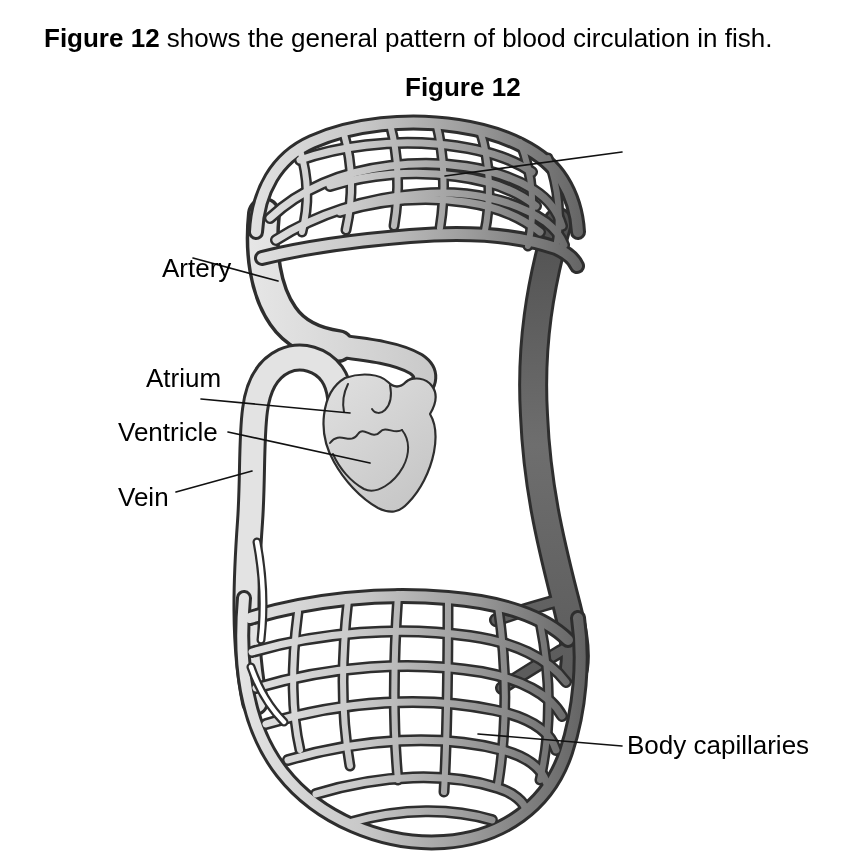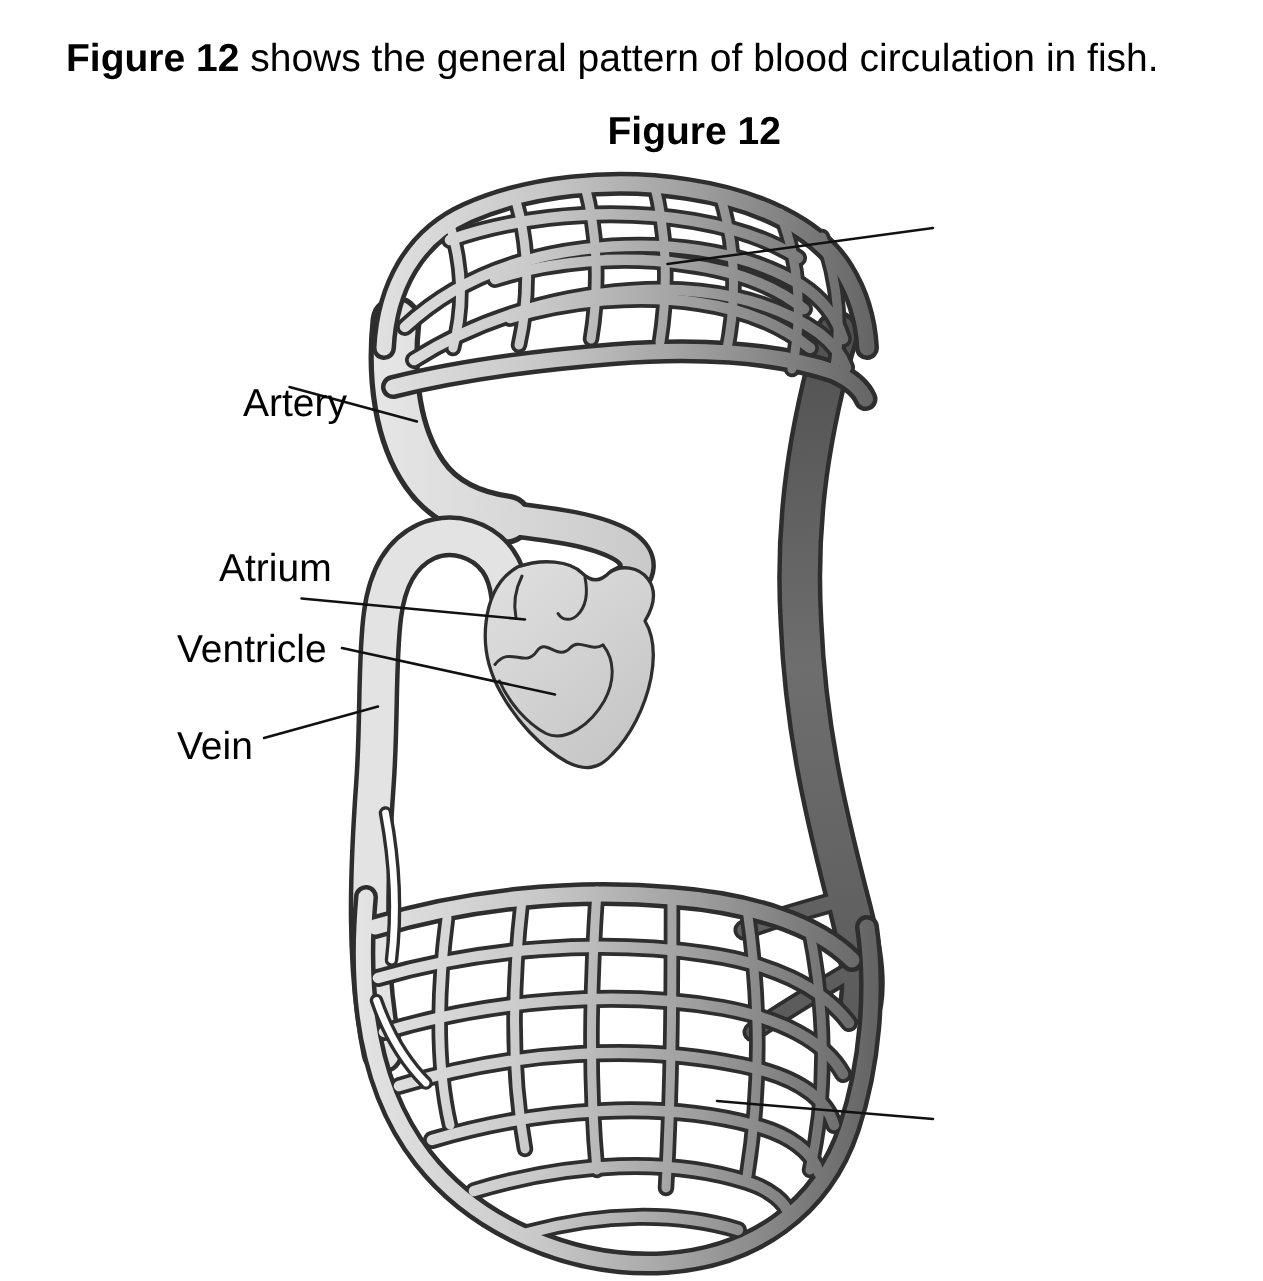--- a/index.html
+++ b/index.html
@@ -179,14 +179,15 @@
       <path class="leader" d="M 228 432 L 370 463"></path>
       <path class="leader" d="M 176 492 L 252 471"></path>
       <path class="leader" d="M 622 746 L 478 734"></path>
     </g>
   </svg>
 
   <div class="lbl lbl-artery">Artery</div>
   <div class="lbl lbl-atrium">Atrium</div>
   <div class="lbl lbl-ventricle">Ventricle</div>
   <div class="lbl lbl-vein">Vein</div>
+  <div class="lbl lbl-body">Body capillaries</div>
 
 </div>
 
 </body></html>

